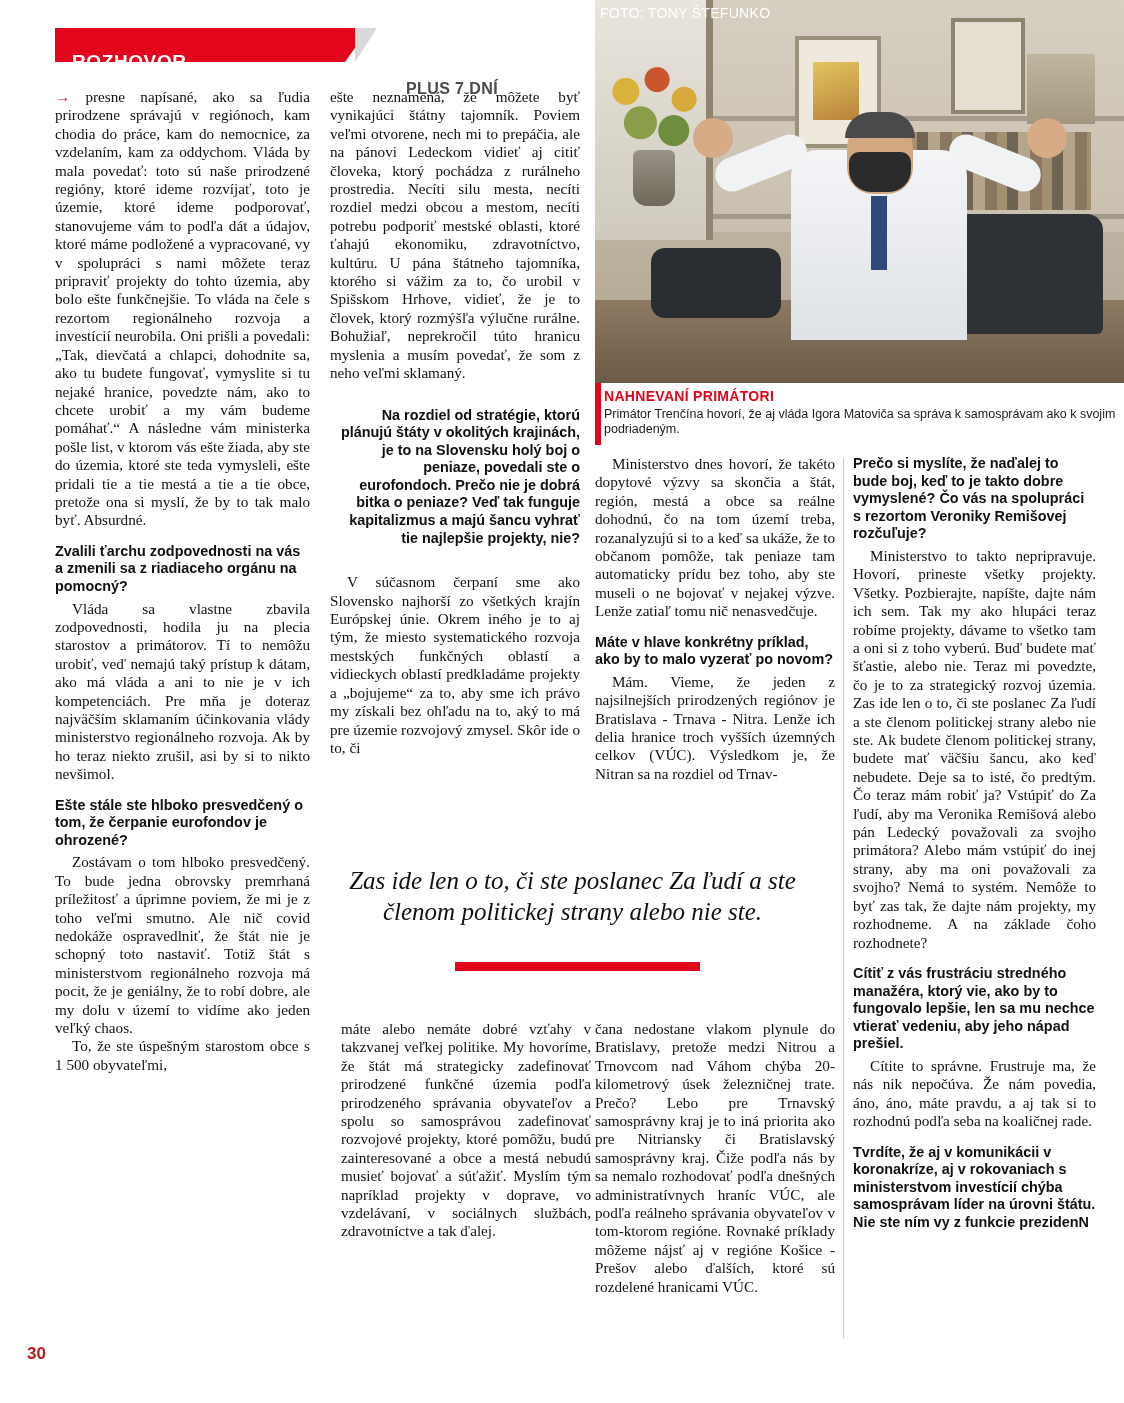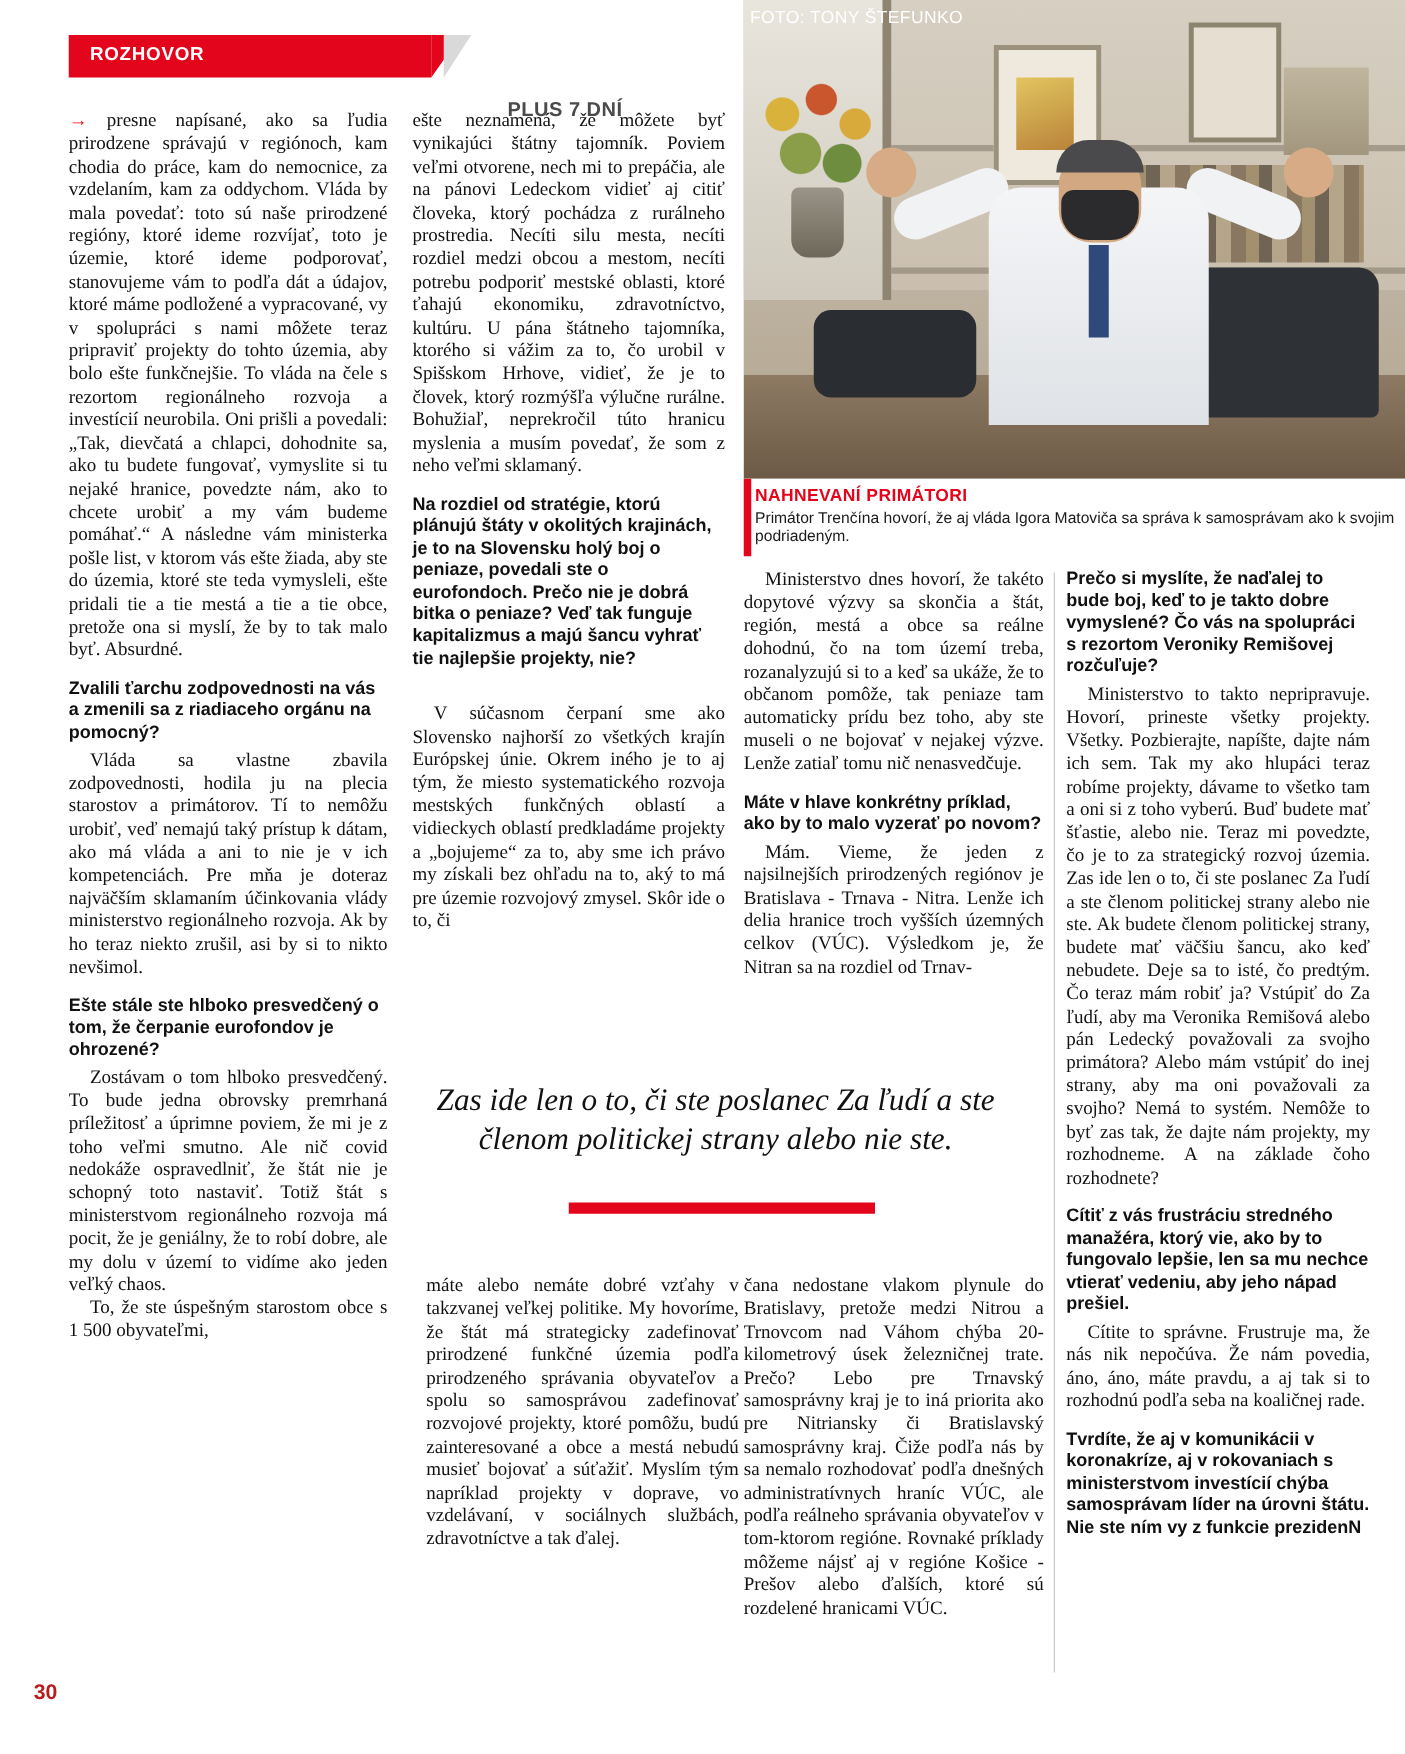--- a/index.html
+++ b/index.html
@@ -28,25 +28,25 @@
     position: absolute;
     left: 0;
     top: 0;
     height: 34px;
     width: 290px;
     background: #e3051b;
   }
   .header-tag-label {
     position: absolute;
     left: 17px;
-    top: 7px;
+    top: 23px;
     color: #ffffff;
     font-family: "Liberation Sans", sans-serif;
     font-weight: bold;
-    font-size: 15px;
+    font-size: 19px;
     letter-spacing: 0.6px;
   }
   .header-tag-slash {
     position: absolute;
     left: 290px;
     top: 0;
     width: 0;
     height: 0;
     border-top: 34px solid #e3051b;
     border-right: 24px solid transparent;
@@ -259,22 +259,22 @@
     text-align: left;
   }
   .col p.lead { margin-top: 0; }
   .col p.gap { margin-top: 26px; }
   .col p.bold-par {
     font-family: "Liberation Sans", sans-serif;
     font-weight: bold;
     font-size: 14.4px;
     line-height: 17.6px;
     text-indent: 0;
-    margin-top: 13px;
-    text-align: left;
+    margin-top: 24px;
+    text-align: right;
   }
 
   .arrow {
     color: #e3051b;
     font-weight: bold;
   }
 
   
   #col1 { left: 55px;  top: 88px;  width: 255px; }
   #col2 { left: 330px; top: 88px;  width: 250px; }

